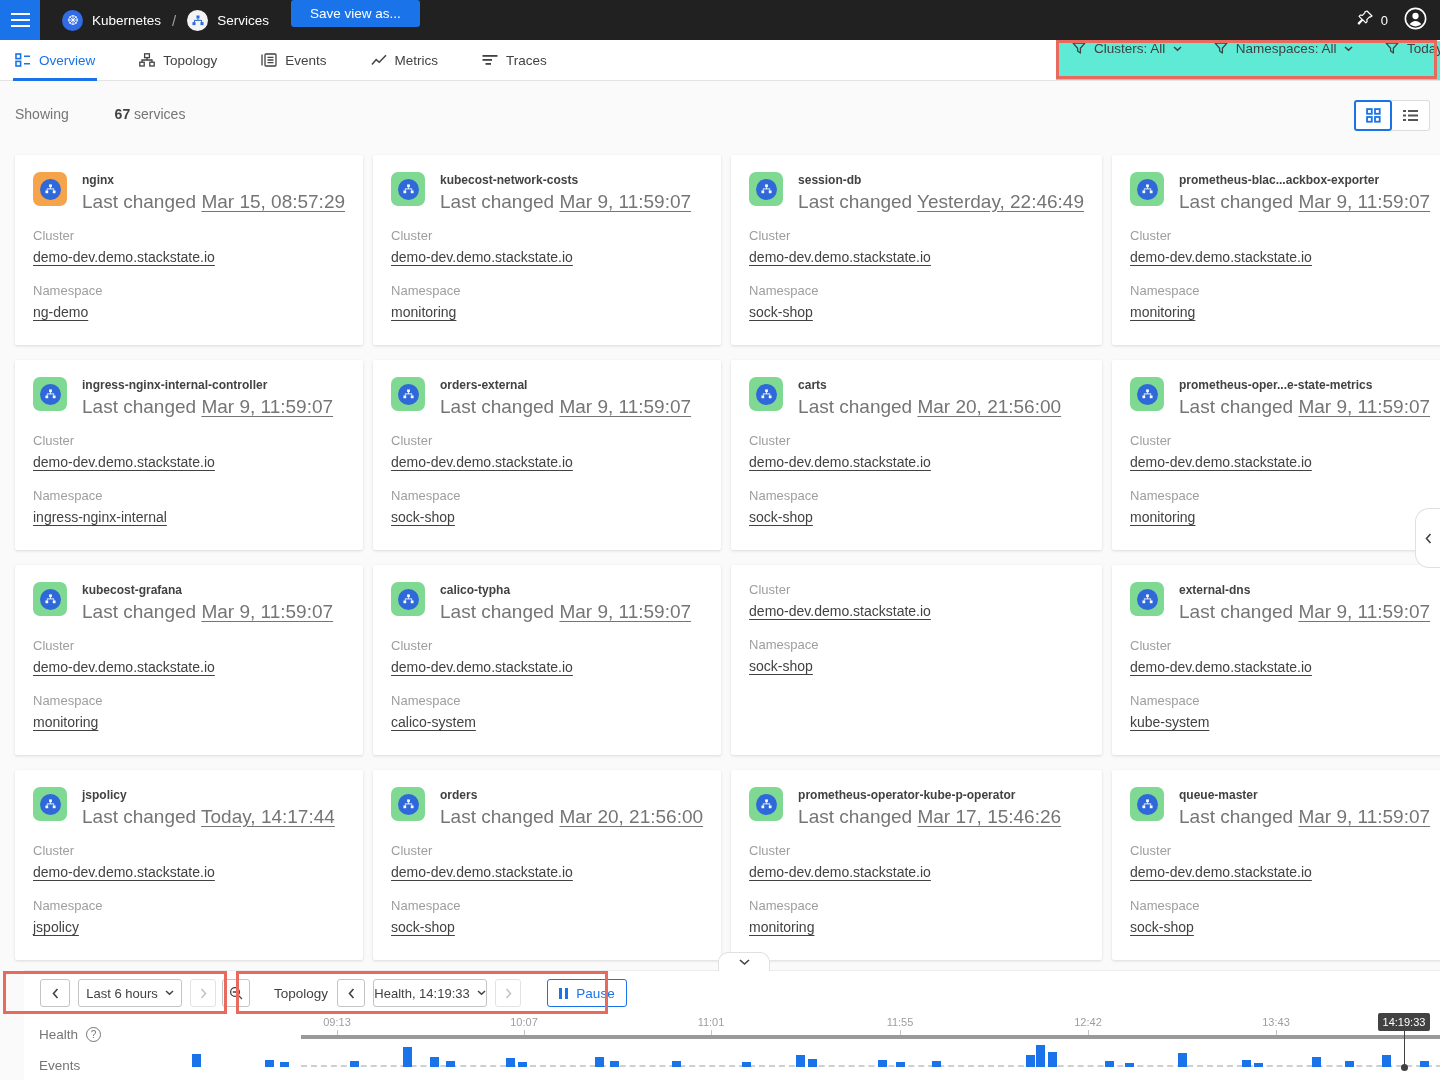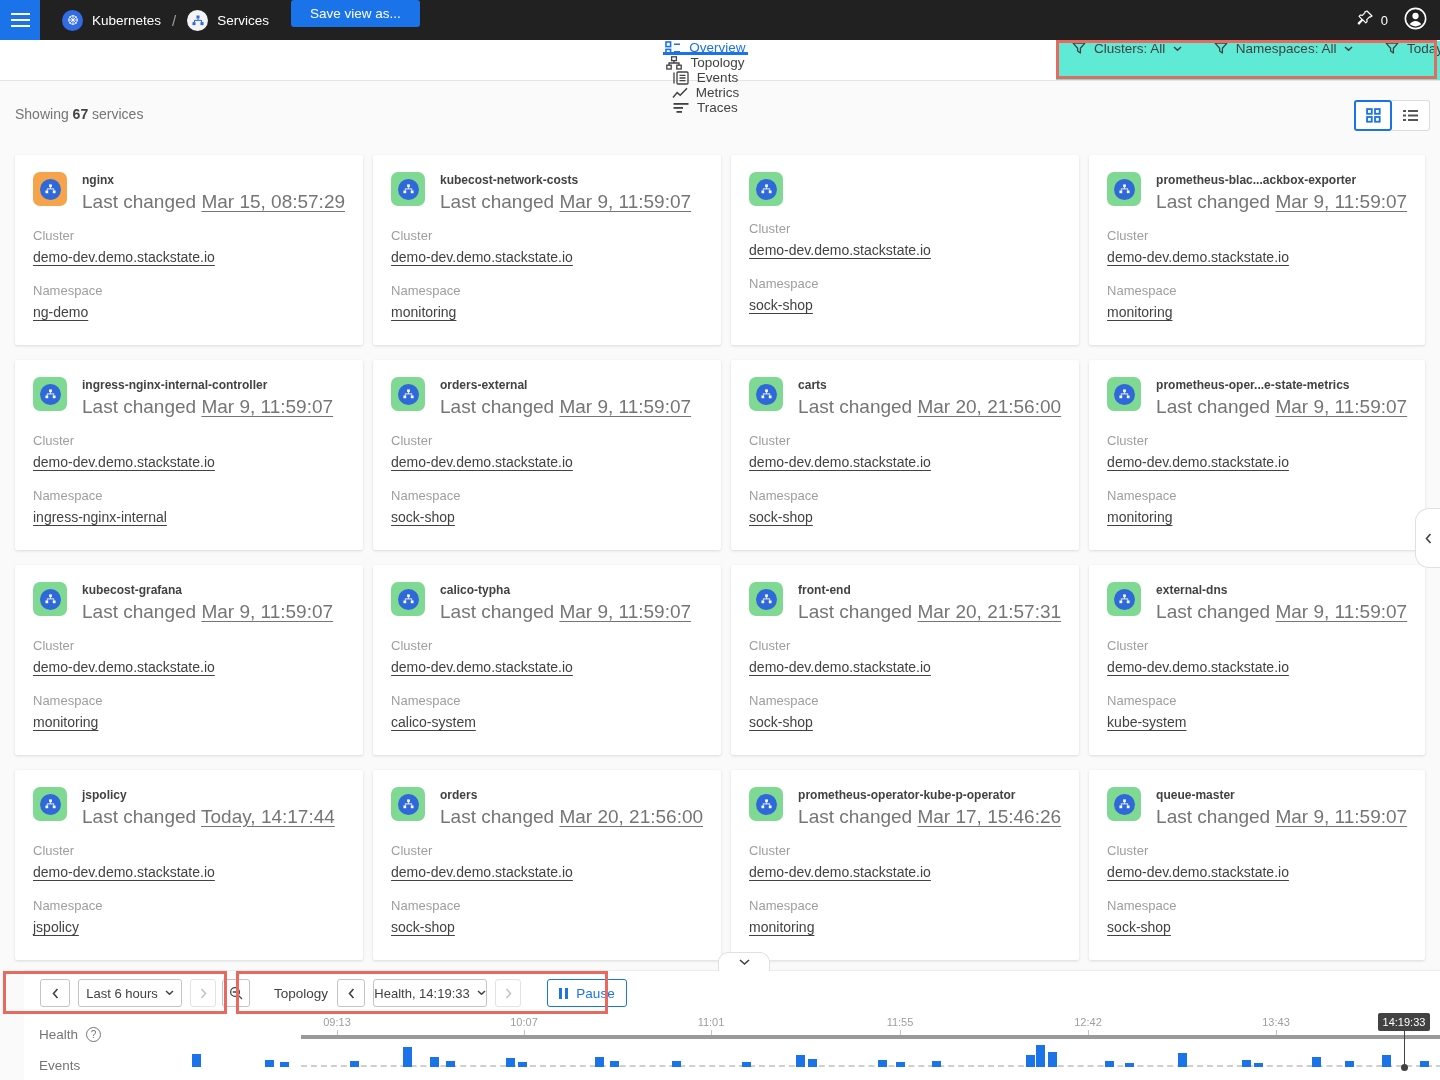--- a/index.html
+++ b/index.html
@@ -14,33 +14,33 @@
   .crumbs { display:flex; align-items:center; gap:9px; margin-left:22px; color:#fff; font-size:13.5px; }
   .badge-circle { width:21px; height:21px; border-radius:50%; display:grid; place-items:center; flex:none; }
   .k8s-bg { background:#326ce5; }
   .svcs-bg { background:#f1f3f4; }
   .crumb-sep { color:#9e9e9e; font-size:15px; margin:0 2px; }
   .save-btn { margin-left:22px; height:27px; padding:0 19px; background:#1a73e8; color:#fff; font-size:13.5px; border:none; border-radius:3px; display:flex; align-items:center; cursor:pointer; }
   .topbar-right { margin-left:auto; display:flex; align-items:center; margin-right:13px; color:#fff; }
   .pin-count { font-size:13px; margin:0 16px 0 7px; }
 
   
-  .tabbar { position:absolute; top:40px; left:0; right:0; height:41px; background:#fff; border-bottom:1px solid #e4e4e4; display:flex; align-items:center; padding-left:15px; z-index:10;flex-direction:column; }
+  .tabbar { position:absolute; top:40px; left:0; right:0; height:41px; background:#fff; border-bottom:1px solid #e4e4e4; display:flex; align-items:center; padding-left:15px; z-index:10; }
   .tab { display:flex; align-items:center; gap:8px; margin-right:44px; font-size:13.5px; color:#424242; height:41px; position:relative; cursor:pointer; }
   .tab.active { color:#1a73e8; }
   .tab.active::after { content:""; position:absolute; left:-2px; right:-2px; bottom:0; height:3px; background:#1a73e8; }
   .filterbar { position:absolute; top:41px; left:1056px; width:424px; height:39px; display:flex; align-items:flex-start; justify-content:space-between; padding:0 20px 0 16px; background:#5eead4; z-index:11; }
   .filter { display:flex; align-items:center; gap:8px; font-size:13.5px; color:#424242; cursor:pointer; }
 
   
   .ann { position:absolute; border:3px solid #e8695e; z-index:60; pointer-events:none; }
 
   
   .summary { position:absolute; top:106px; left:15px; font-size:14px; color:#757575; }
-  .summary b { color:#424242; }
+  .summary b { color:#424242;margin-left:42px; }
   .viewtoggle { position:absolute; top:100px; right:10px; display:flex; z-index:5; }
   .vbtn { width:38px; height:31px; background:#fff; border:1px solid #dcdcdc; display:grid; place-items:center; cursor:pointer; }
   .vbtn:first-child { border-radius:3px 0 0 3px; }
   .vbtn:last-child { border-radius:0 3px 3px 0; border-left:none; }
   .vbtn.active { border:2px solid #1a73e8; border-radius:3px; }
 
   
   .grid { position:absolute; top:155px; left:15px; width:1410px; display:grid; grid-template-columns:repeat(4,1fr); column-gap:10px; row-gap:15px; }
   .card { background:#fff; height:190px; border-radius:2px; box-shadow:0 1px 3px rgba(0,0,0,.13); padding:17px 18px; cursor:pointer; }
   .card-head { display:flex; gap:15px; margin-bottom:15px; }
@@ -304,20 +304,24 @@
                 <rect x="5.5" y="3" width="1" height="1.6"></rect>
                 <rect x="2" y="4.4" width="8" height="1"></rect>
                 <rect x="2" y="5.4" width="1" height="1.2"></rect>
                 <rect x="9" y="5.4" width="1" height="1.2"></rect>
                 <rect x="0.5" y="6.6" width="3" height="3"></rect>
                 <rect x="8.5" y="6.6" width="3" height="3"></rect>
               </g>
             </svg>
           </span>
         </div>
+      <div>
+          <div class="svc-name">session-db</div>
+        <div class="svc-changed"><span>Last changed</span> <a>Yesterday, 22:46:49</a></div>
+        </div>
     </div>
     <div class="field"><div class="field-label">Cluster</div><a class="field-link">demo-dev.demo.stackstate.io</a></div>
     <div class="field"><div class="field-label">Namespace</div><a class="field-link">sock-shop</a></div>
   </div>
 
   <div class="card">
     <div class="card-head">
       <div class="svc-icon" data-health="clear">
           <span class="svc-circle">
             <svg width="11" height="10" viewBox="0 0 12 10">
@@ -492,41 +496,20 @@
       <div>
           <div class="svc-name">calico-typha</div>
         <div class="svc-changed"><span>Last changed</span> <a>Mar 9, 11:59:07</a></div>
         </div>
     </div>
     <div class="field"><div class="field-label">Cluster</div><a class="field-link">demo-dev.demo.stackstate.io</a></div>
     <div class="field"><div class="field-label">Namespace</div><a class="field-link">calico-system</a></div>
   </div>
 
   <div class="card">
-    <div class="card-head">
-      <div class="svc-icon" data-health="clear">
-          <span class="svc-circle">
-            <svg width="11" height="10" viewBox="0 0 12 10">
-              <g fill="#fff">
-                <rect x="4.5" y="0" width="3" height="3"></rect>
-                <rect x="5.5" y="3" width="1" height="1.6"></rect>
-                <rect x="2" y="4.4" width="8" height="1"></rect>
-                <rect x="2" y="5.4" width="1" height="1.2"></rect>
-                <rect x="9" y="5.4" width="1" height="1.2"></rect>
-                <rect x="0.5" y="6.6" width="3" height="3"></rect>
-                <rect x="8.5" y="6.6" width="3" height="3"></rect>
-              </g>
-            </svg>
-          </span>
-        </div>
-      <div>
-          <div class="svc-name">front-end</div>
-        <div class="svc-changed"><span>Last changed</span> <a>Mar 20, 21:57:31</a></div>
-        </div>
-    </div>
     <div class="field"><div class="field-label">Cluster</div><a class="field-link">demo-dev.demo.stackstate.io</a></div>
     <div class="field"><div class="field-label">Namespace</div><a class="field-link">sock-shop</a></div>
   </div>
 
   <div class="card">
     <div class="card-head">
       <div class="svc-icon" data-health="clear">
           <span class="svc-circle">
             <svg width="11" height="10" viewBox="0 0 12 10">
               <g fill="#fff">

